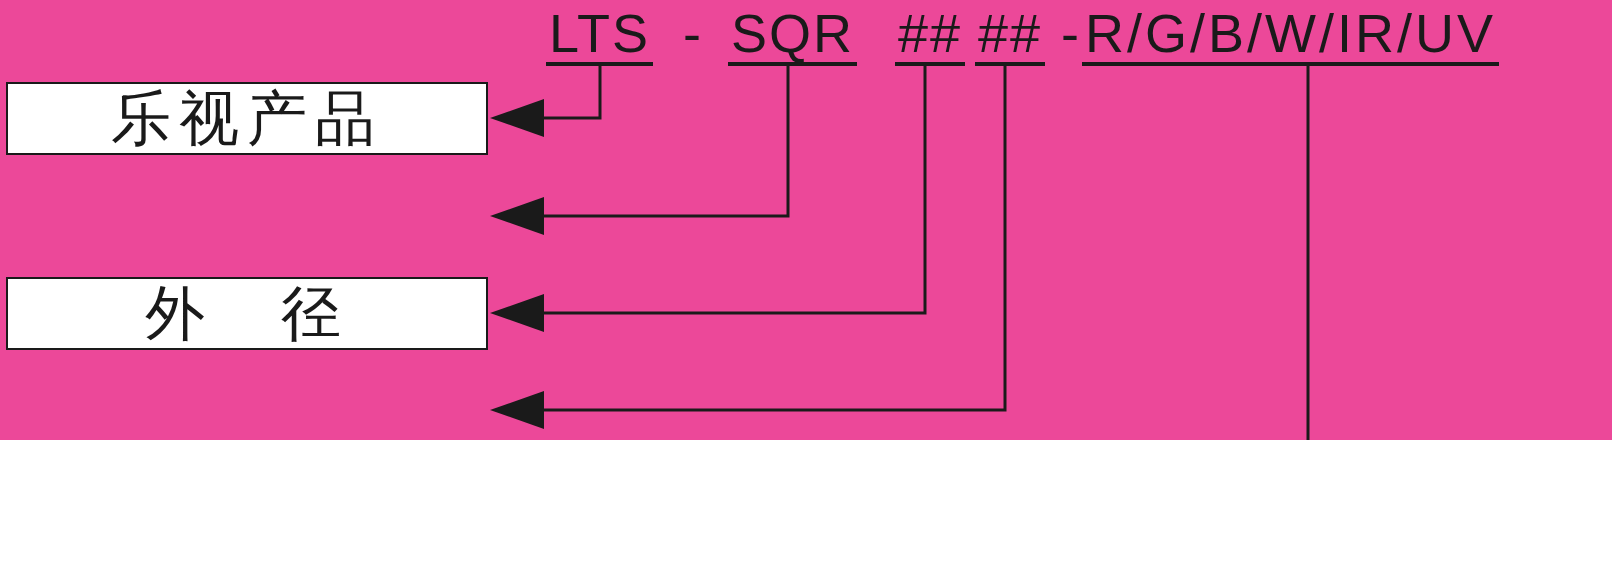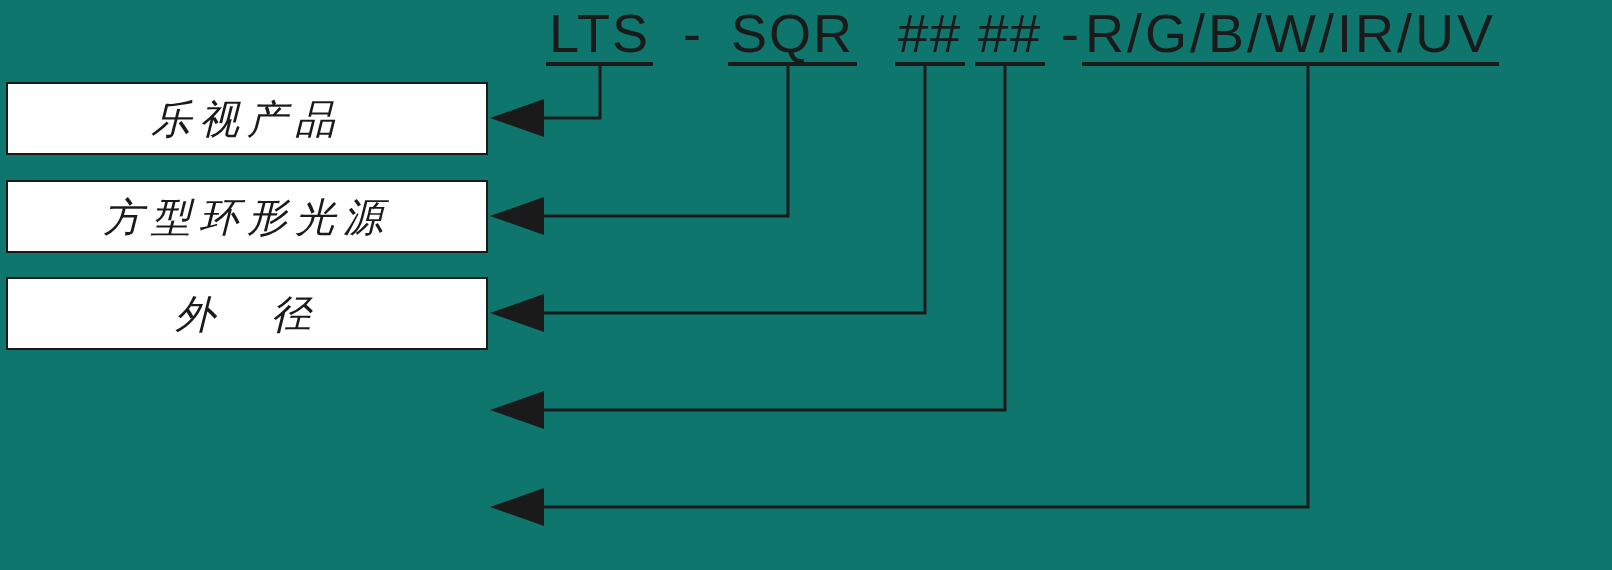--- a/index.html
+++ b/index.html
@@ -1,21 +1,21 @@
 <!DOCTYPE html>
 <html><head>
 <meta charset="utf-8">
 <style>
   * { margin: 0; padding: 0; box-sizing: border-box; }
   html, body { background: #ffffff; }
   .diagram {
     position: relative;
     width: 1612px;
-    height: 570px;
-    background: #0f766e;
+    height: 440px;
+    background: #ec4899;
     font-family: "Liberation Sans", sans-serif;
     color: #1a1a1a;
     overflow: hidden;
   }
   .code-seg {
     position: absolute;
     top: 4px;
     font-size: 54px;
     line-height: 58px;
     letter-spacing: 2px;
@@ -30,26 +30,25 @@
     left: 6px;
     width: 482px;
     height: 73px;
     border: 2px solid #1a1a1a;
     background: #ffffff;
     display: flex;
     align-items: center;
     justify-content: center;
   }
   .label-box span {
-    font-size: 40px;
+    font-size: 60px;
     letter-spacing: 8px;
     line-height: 1;
     white-space: nowrap;
     color: #1a1a1a;
-    font-style: italic;
   }
   svg.connectors {
     position: absolute;
     left: 0;
     top: 0;
     pointer-events: none;
   }
 </style>
 </head>
 <body>
@@ -86,23 +85,20 @@
     <g>
       <polyline points="1308,64 1308,507 542,507" fill="none" stroke="#1a1a1a" stroke-width="3"></polyline>
       <polygon points="490,507 544,488 544,526" fill="#1a1a1a"></polygon>
     </g>
   </svg>
 
   <div class="label-box" style="top:82px">
     <span>乐视产品</span>
   </div>
 
-  <div class="label-box" style="top:180px">
-    <span>方型环形光源</span>
-  </div>
 
   <div class="label-box" style="top:277px">
     <span>外　径</span>
   </div>
 
 
 
 </div>
 
 </body></html>

